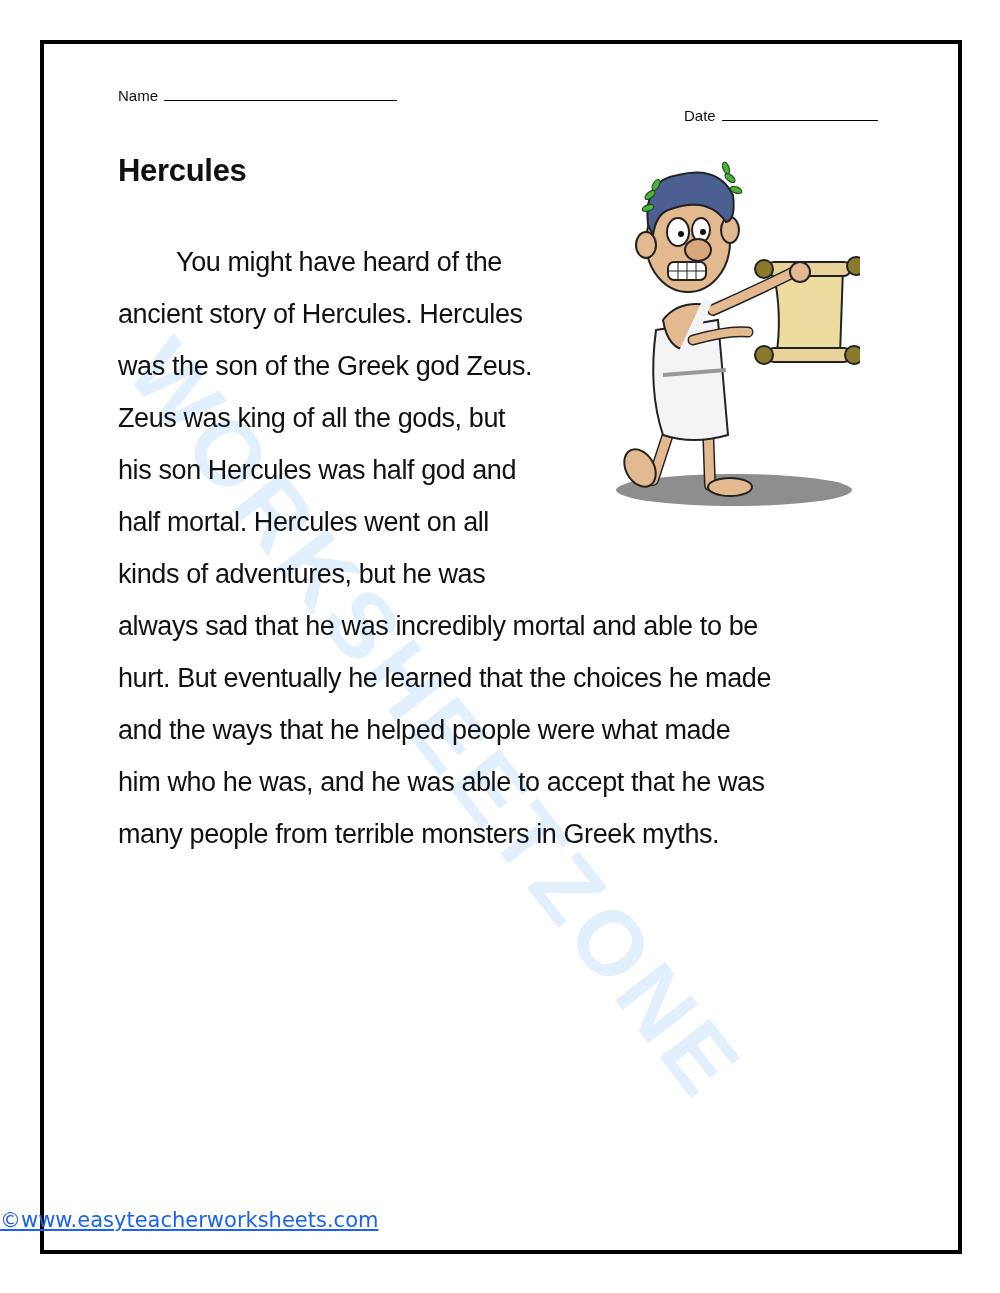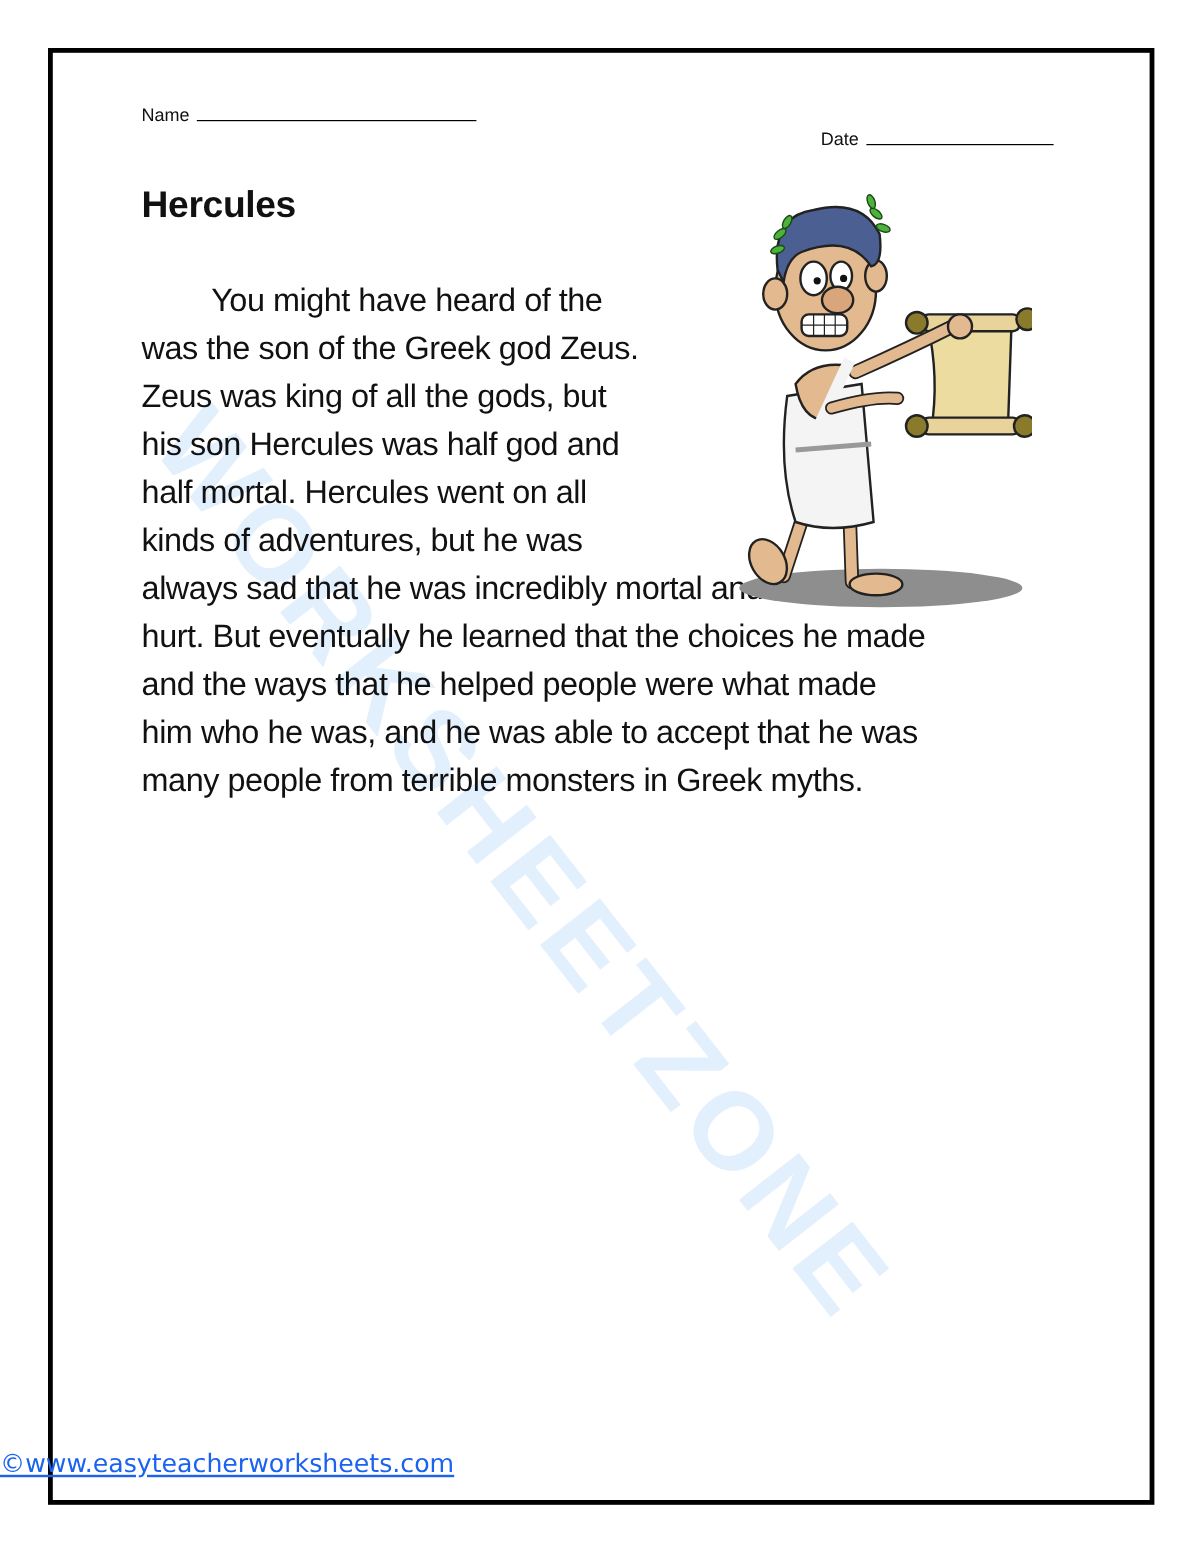--- a/index.html
+++ b/index.html
@@ -6,21 +6,21 @@
   body { width:1000px; height:1293px; position:relative; overflow:hidden; font-family:"Liberation Sans", sans-serif; color:#111; }
   .page-border { position:absolute; left:40px; top:40px; width:914px; height:1206px; border:4px solid #000; }
   .header-field { position:absolute; font-size:15px; top:86px; white-space:nowrap;text-align:right; }
   .header-field .line { display:inline-block; border-bottom:1.5px solid #000; height:14px; vertical-align:baseline; margin-left:6px; }
   #name-field { left:118px; }
   #name-field .line { width:233px; }
   #date-field { left:684px;margin-top:20px; }
   #date-field .line { width:156px; }
   .title { position:absolute; left:118px; top:153px; font-size:31px; font-weight:bold; letter-spacing:-0.3px; }
   .story { position:absolute; left:118px; top:230px; font-size:27px; line-height:40px; letter-spacing:-0.4px; }
-  .story .ln { display:block; white-space:nowrap; }
+  .story .ln { display:block; white-space:nowrap;margin-top:12px; }
   .story .indent { padding-left:58px; }
   .illustration { position:absolute; left:608px; top:150px; width:252px; height:360px; }
   .watermark { position:absolute; left:190px; top:320px; font-size:92px; font-weight:bold; transform-origin:left top; transform:rotate(52deg); letter-spacing:6px; opacity:0.13; white-space:nowrap; pointer-events:none; }
   .footer-link { position:absolute; left:0; width:1000px; top:1208px; text-align:left; font-family:"DejaVu Sans", sans-serif; font-weight:normal; font-size:21px; }
   .footer-link a { color:#1a62f0; text-decoration:underline; }
 </style>
 </head>
 <body>
 
 <div class="page-border"></div>
@@ -33,20 +33,21 @@
   <span>Name</span><span class="line"></span>
 </div>
 <div class="header-field" id="date-field">
   <span>Date</span><span class="line"></span>
 </div>
 
 <div class="title">Hercules</div>
 
 <div class="story">
   <span class="ln indent">You might have heard of the</span>
+  <span class="ln">ancient story of Hercules. Hercules</span>
   <span class="ln">was the son of the Greek god Zeus.</span>
   <span class="ln">Zeus was king of all the gods, but</span>
   <span class="ln">his son Hercules was half god and</span>
   <span class="ln">half mortal. Hercules went on all</span>
   <span class="ln">kinds of adventures, but he was</span>
   <span class="ln">always sad that he was incredibly mortal and able to be</span>
   <span class="ln">hurt. But eventually he learned that the choices he made</span>
   <span class="ln">and the ways that he helped people were what made</span>
   <span class="ln">him who he was, and he was able to accept that he was</span>
   <span class="ln">many people from terrible monsters in Greek myths.</span>

